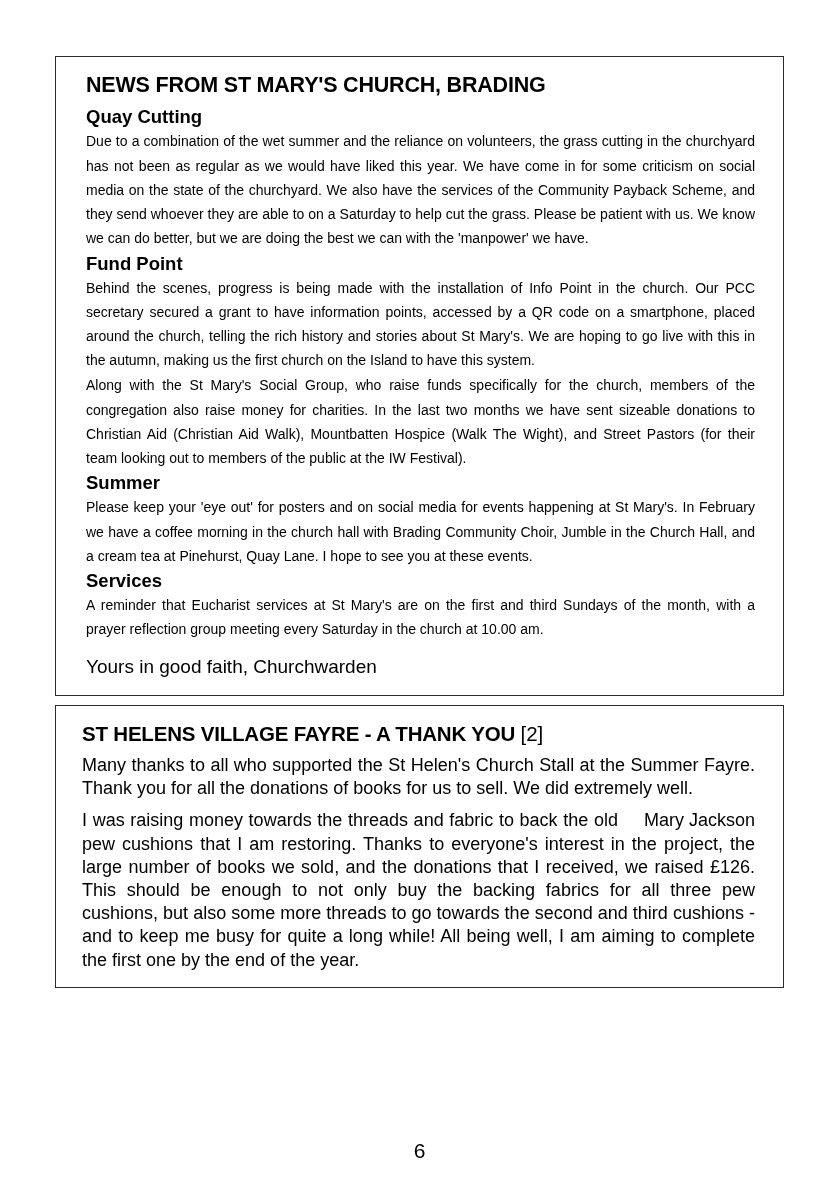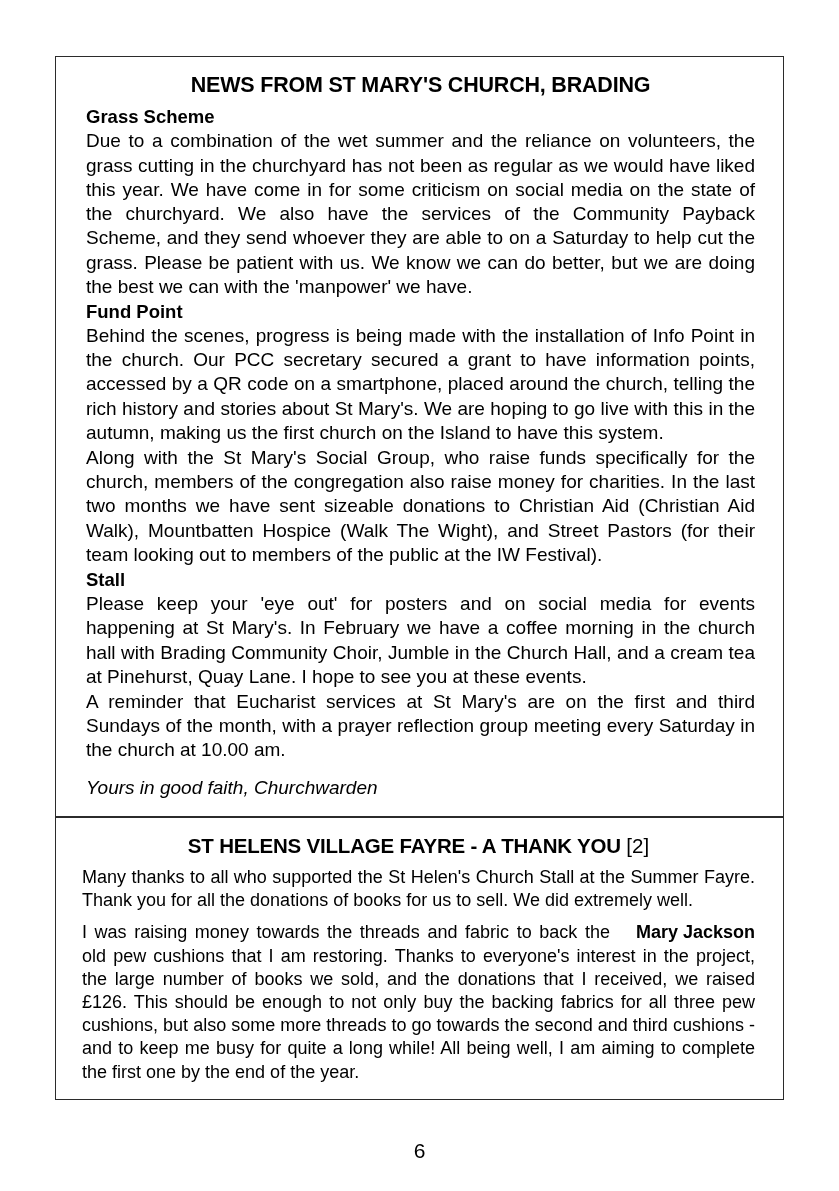--- a/index.html
+++ b/index.html
@@ -22,70 +22,69 @@
     padding: 56px 55px 0 55px;
     background: #ffffff;
   }
   .panel {
     box-sizing: border-box;
     border: 1.4px solid #2b2b2b;
     background: #ffffff;
     padding: 14px 28px 14px 30px;
   }
   .panel + .panel {
+    margin-top: 9px;
     padding-left: 26px;
   }
   .panel-title {
     font-weight: bold;
     font-size: 21.5px;
     letter-spacing: -0.2px;
     line-height: 1.18;
     margin: 2px 0 7px 0;
     white-space: nowrap;
-    text-align: center;
   }
   .panel-title .title-suffix {
     font-weight: normal;
     letter-spacing: 0;
   }
   .section-heading {
     font-weight: bold;
     font-size: 18.5px;
     line-height: 1.25;
     margin: 1px 0 1px 0;
   }
   .body-text {
-    font-size: 19px;
+    font-size: 14px;
     line-height: 24.2px;
     text-align: justify;
     text-justify: inter-word;
     margin: 0 0 1px 0;
     hyphens: none;
   }
   .signoff {
     font-size: 19px;
     line-height: 24.2px;
     text-align: left;
     margin: 13px 0 2px 0;
-    font-style: italic;
   }
   
   .panel-secondary .body-text {
     font-size: 18px;
     line-height: 23.2px;
   }
   .panel-secondary .panel-title {
     font-size: 20.5px;
     margin-bottom: 8px;
   }
   .para-gap {
     margin-top: 9px;
   }
   .attribution {
-    font-weight: bold;
+    font-weight: normal;
     float: right;
     margin-left: 26px;
   }
   .clearfix::after {
     content: "";
     display: block;
     clear: both;
   }
   .page-number {
     position: absolute;
@@ -98,31 +97,32 @@
   }
 </style>
 </head>
 <body>
 
 <div class="page">
 
   <section class="panel panel-primary">
     <h1 class="panel-title">NEWS FROM ST MARY'S CHURCH, BRADING</h1>
 
-    <h2 class="section-heading">Grass Scheme</h2>
+    <h2 class="section-heading">Quay Cutting</h2>
     <p class="body-text">Due to a combination of the wet summer and the reliance on volunteers, the grass cutting in the churchyard has not been as regular as we would have liked this year. We have come in for some criticism on social media on the state of the churchyard. We also have the services of the Community Payback Scheme, and they send whoever they are able to on a Saturday to help cut the grass. Please be patient with us. We know we can do better, but we are doing the best we can with the 'manpower' we have.</p>
 
     <h2 class="section-heading">Fund Point</h2>
     <p class="body-text">Behind the scenes, progress is being made with the installation of Info Point in the church. Our PCC secretary secured a grant to have information points, accessed by a QR code on a smartphone, placed around the church, telling the rich history and stories about St Mary's. We are hoping to go live with this in the autumn, making us the first church on the Island to have this system.</p>
 
     <p class="body-text">Along with the St Mary's Social Group, who raise funds specifically for the church, members of the congregation also raise money for charities. In the last two months we have sent sizeable donations to Christian Aid (Christian Aid Walk), Mountbatten Hospice (Walk The Wight), and Street Pastors (for their team looking out to members of the public at the IW Festival).</p>
 
-    <h2 class="section-heading">Stall</h2>
+    <h2 class="section-heading">Summer</h2>
     <p class="body-text">Please keep your 'eye out' for posters and on social media for events happening at St Mary's. In February we have a coffee morning in the church hall with Brading Community Choir, Jumble in the Church Hall, and a cream tea at Pinehurst, Quay Lane. I hope to see you at these events.</p>
 
+    <h2 class="section-heading">Services</h2>
     <p class="body-text">A reminder that Eucharist services at St Mary's are on the first and third Sundays of the month, with a prayer reflection group meeting every Saturday in the church at 10.00 am.</p>
 
     <p class="signoff">Yours in good faith, Churchwarden</p>
   </section>
 
   <section class="panel panel-secondary">
     <h1 class="panel-title"><span>ST HELENS VILLAGE FAYRE - A THANK YOU </span><span class="title-suffix">[2]</span></h1>
 
     <p class="body-text">Many thanks to all who supported the St Helen's Church Stall at the Summer Fayre. Thank you for all the donations of books for us to sell. We did extremely well.</p>
 

